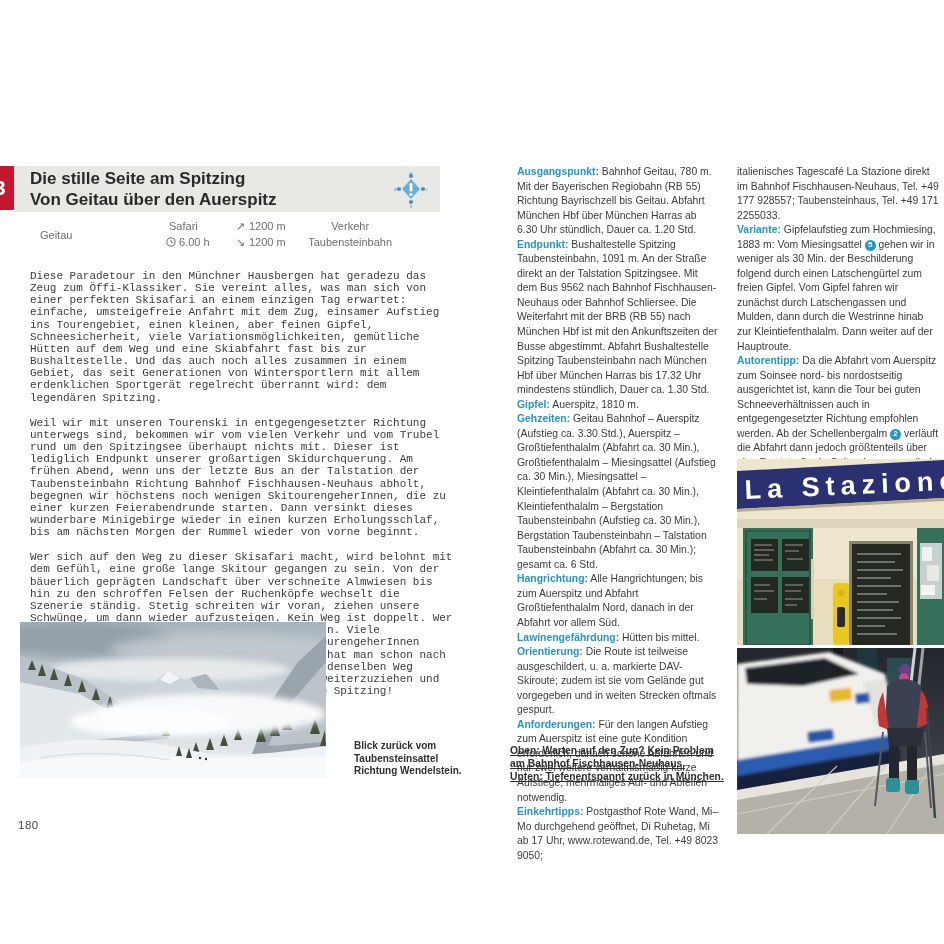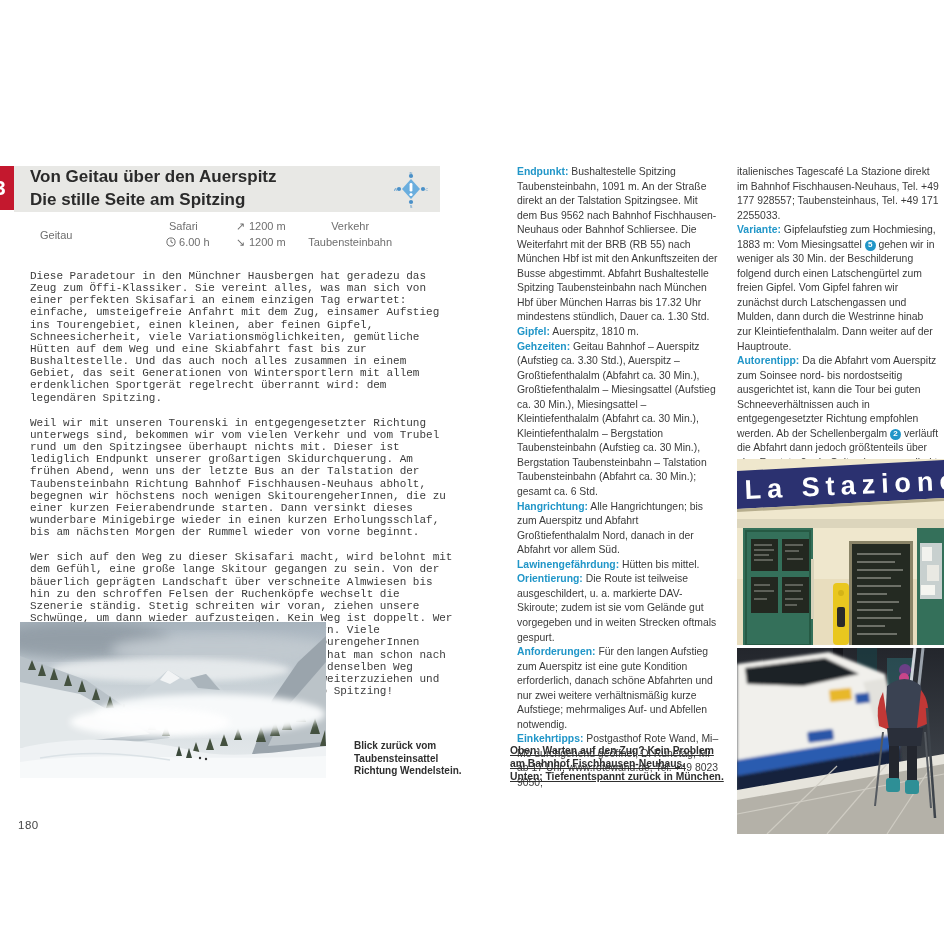--- a/index.html
+++ b/index.html
@@ -51,22 +51,22 @@
   .photo svg{display:block;}
 </style>
 </head>
 <body>
 
 <div class="page">
 
   <div class="abs tab-red">3</div>
 
   <div class="abs banner">
+    <p class="t t1">Die stille Seite am Spitzing</p>
     <p class="t">Von Geitau über den Auerspitz</p>
-    <p class="t t1">Die stille Seite am Spitzing</p>
   </div>
 
   <div class="abs compass">
     <svg width="34" height="38" viewBox="0 0 34 38">
       <circle cx="17" cy="6" r="2.1" fill="#4a90c8"></circle>
       <circle cx="29" cy="19" r="2.1" fill="#4a90c8"></circle>
       <circle cx="17" cy="32" r="2.1" fill="#4a90c8"></circle>
       <circle cx="5" cy="19" r="2.1" fill="#4a90c8"></circle>
       <polygon points="17,9 26,19 17,29 8,19" fill="#6aaede"></polygon>
       <rect x="15.6" y="13" width="2.8" height="8.5" rx="1.3" fill="#ffffff"></rect>
@@ -98,20 +98,21 @@
     </span>
   </div>
 
   <div class="abs intro">
     <p>Diese Paradetour in den Münchner Hausbergen hat geradezu das Zeug zum Öffi-Klassiker. Sie vereint alles, was man sich von einer perfekten Skisafari an einem einzigen Tag erwartet: einfache, umsteigefreie Anfahrt mit dem Zug, einsamer Aufstieg ins Tourengebiet, einen kleinen, aber feinen Gipfel, Schneesicherheit, viele Variationsmöglichkeiten, gemütliche Hütten auf dem Weg und eine Skiabfahrt fast bis zur Bushaltestelle. Und das auch noch alles zusammen in einem Gebiet, das seit Generationen von Wintersportlern mit allem erdenklichen Sportgerät regelrecht überrannt wird: dem legendären Spitzing.</p>
     <p>Weil wir mit unseren Tourenski in entgegengesetzter Richtung unterwegs sind, bekommen wir vom vielen Verkehr und vom Trubel rund um den Spitzingsee überhaupt nichts mit. Dieser ist lediglich Endpunkt unserer großartigen Skidurchquerung. Am frühen Abend, wenn uns der letzte Bus an der Talstation der Taubensteinbahn Richtung Bahnhof Fischhausen-Neuhaus abholt, begegnen wir höchstens noch wenigen SkitourengeherInnen, die zu einer kurzen Feierabendrunde starten. Dann versinkt dieses wunderbare Minigebirge wieder in einen kurzen Erholungsschlaf, bis am nächsten Morgen der Rummel wieder von vorne beginnt.</p>
     <p>Wer sich auf den Weg zu dieser Skisafari macht, wird belohnt mit dem Gefühl, eine große lange Skitour gegangen zu sein. Von der bäuerlich geprägten Landschaft über verschneite Almwiesen bis hin zu den schroffen Felsen der Ruchenköpfe wechselt die Szenerie ständig. Stetig schreiten wir voran, ziehen unsere Schwünge, um dann wieder aufzusteigen. Kein Weg ist doppelt. Wer konditionsstark ist, wird diese Tour erweitern. Viele Möglichkeiten stehen den ambitionierten SkitourengeherInnen dabei zur Verfügung. Woher man gekommen ist, hat man schon nach kurzer Zeit vergessen. Wir müssen nicht mehr denselben Weg zurück, sondern besitzen die große Freiheit weiterzuziehen und viele Eindrücke mitnehmen zu dürfen. Let's go Spitzing!</p>
   </div>
 
   <div class="abs col col-mid">
+    <p class="entry"><span class="kw">Ausgangspunkt:</span> <span>Bahnhof Geitau, 780 m. Mit der Bayerischen Regiobahn (RB 55) Richtung Bayrischzell bis Geitau. Abfahrt München Hbf über München Harras ab 6.30 Uhr stündlich, Dauer ca. 1.20 Std.</span></p>
     <p class="entry"><span class="kw">Endpunkt:</span> <span>Bushaltestelle Spitzing Taubensteinbahn, 1091 m. An der Straße direkt an der Talstation Spitzingsee. Mit dem Bus 9562 nach Bahnhof Fischhausen-Neuhaus oder Bahnhof Schliersee. Die Weiterfahrt mit der BRB (RB 55) nach München Hbf ist mit den Ankunftszeiten der Busse abgestimmt. Abfahrt Bushaltestelle Spitzing Taubensteinbahn nach München Hbf über München Harras bis 17.32 Uhr mindestens stündlich, Dauer ca. 1.30 Std.</span></p>
     <p class="entry"><span class="kw">Gipfel:</span> <span>Auerspitz, 1810 m.</span></p>
     <p class="entry"><span class="kw">Gehzeiten:</span> <span>Geitau Bahnhof – Auerspitz (Aufstieg ca. 3.30 Std.), Auerspitz – Großtiefenthalalm (Abfahrt ca. 30 Min.), Großtiefenthalalm – Miesingsattel (Aufstieg ca. 30 Min.), Miesingsattel – Kleintiefenthalalm (Abfahrt ca. 30 Min.), Kleintiefenthalalm – Bergstation Taubensteinbahn (Aufstieg ca. 30 Min.), Bergstation Taubensteinbahn – Talstation Taubensteinbahn (Abfahrt ca. 30 Min.); gesamt ca. 6 Std.</span></p>
     <p class="entry"><span class="kw">Hangrichtung:</span> <span>Alle Hangrichtungen; bis zum Auerspitz und Abfahrt Großtiefenthalalm Nord, danach in der Abfahrt vor allem Süd.</span></p>
     <p class="entry"><span class="kw">Lawinengefährdung:</span> <span>Hütten bis mittel.</span></p>
     <p class="entry"><span class="kw">Orientierung:</span> <span>Die Route ist teilweise ausgeschildert, u. a. markierte DAV-Skiroute; zudem ist sie vom Gelände gut vorgegeben und in weiten Strecken oftmals gespurt.</span></p>
     <p class="entry"><span class="kw">Anforderungen:</span> <span>Für den langen Aufstieg zum Auerspitz ist eine gute Kondition erforderlich, danach schöne Abfahrten und nur zwei weitere verhältnismäßig kurze Aufstiege; mehrmaliges Auf- und Abfellen notwendig.</span></p>
     <p class="entry"><span class="kw">Einkehrtipps:</span> <span>Postgasthof Rote Wand, Mi–Mo durchgehend geöffnet, Di Ruhetag, Mi ab 17 Uhr, www.rotewand.de, Tel. +49 8023 9050;</span></p>
   </div>
 

